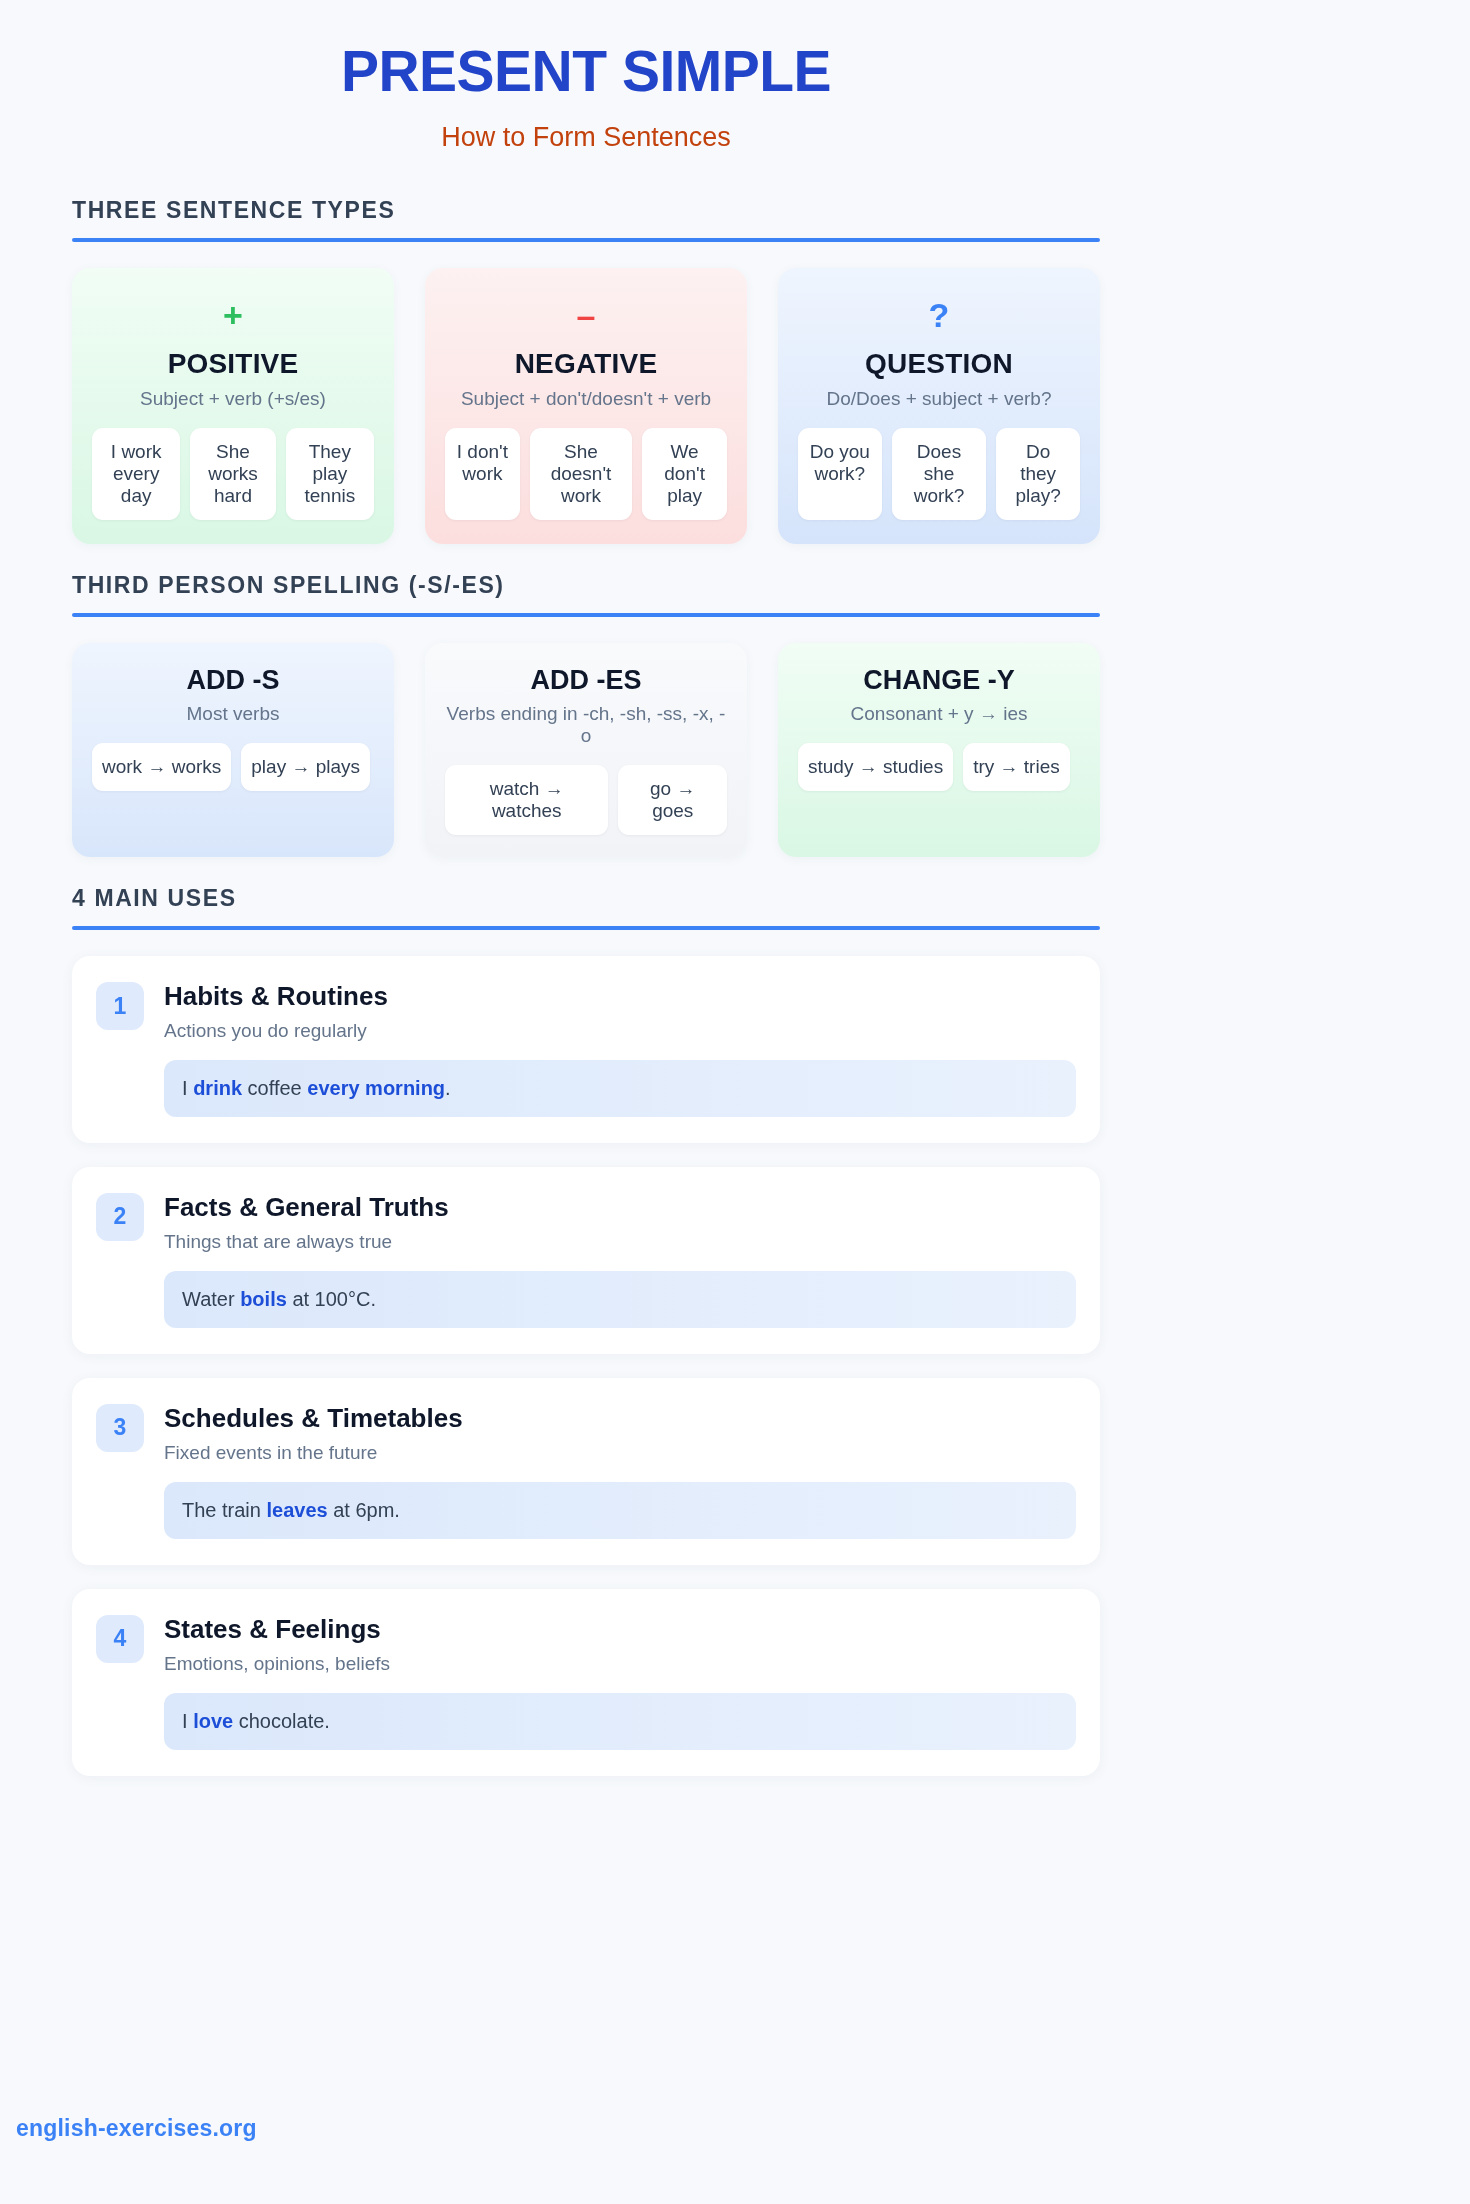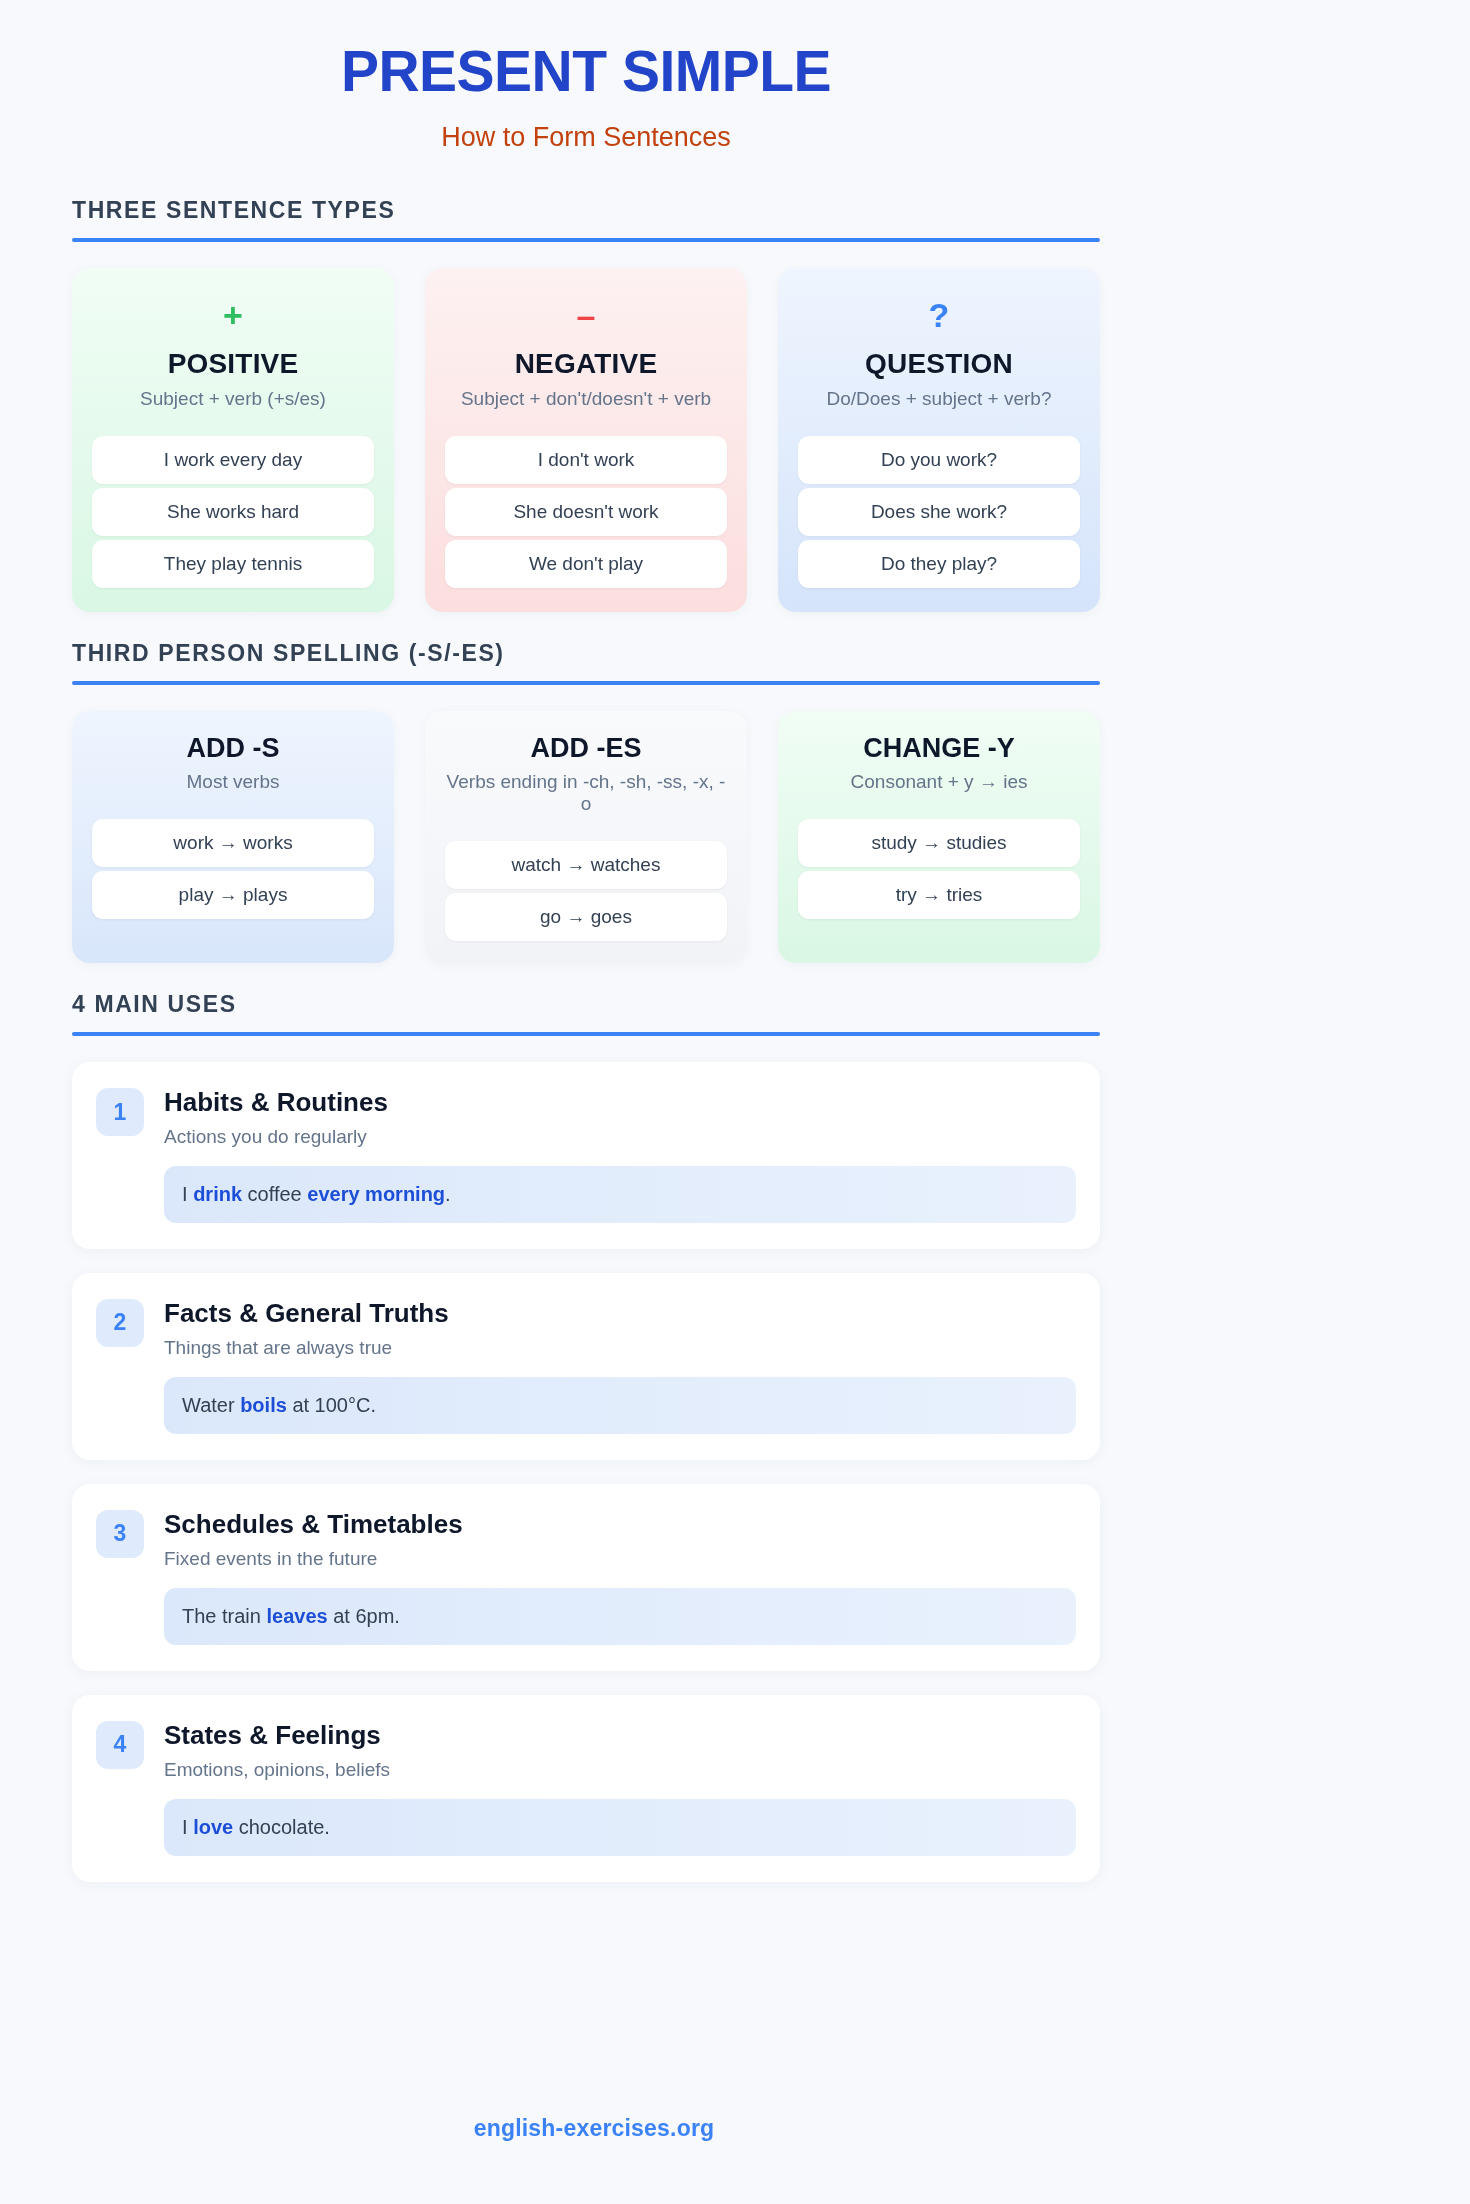--- a/index.html
+++ b/index.html
@@ -100,21 +100,21 @@
     margin-top: 14px;
     letter-spacing: 0.2px;
   }
 
   .type-formula {
     font-size: 19px;
     color: #64748b;
     margin-top: 8px;
   }
 
-  .pill-list { margin-top: 26px; display: flex; flex-direction: column; gap: 4px; }
+  .pill-list { margin-top: 18px; display: flex; flex-direction: row; gap: 10px; }
 
   .pill {
     background: #ffffff;
     border-radius: 11px;
     padding: 13px 10px;
     font-size: 19px;
     color: #334155;
     box-shadow: 0 1px 3px rgba(15,23,42,0.05);
   }
 
@@ -190,21 +190,20 @@
     background: linear-gradient(to right, #dbe8fb, #e9f1fd);
   }
   .use-example b { color: #1d4ed8; font-weight: 700; }
 
   
   .footer {
     position: absolute;
     left: 16px;
     right: 0;
     bottom: 62px;
-    text-align: center;
     font-size: 23px;
     font-weight: 700;
     color: #3b82f6;
     letter-spacing: 0.2px;
   }
 </style>
 </head>
 <body>
 
 <div class="page">

